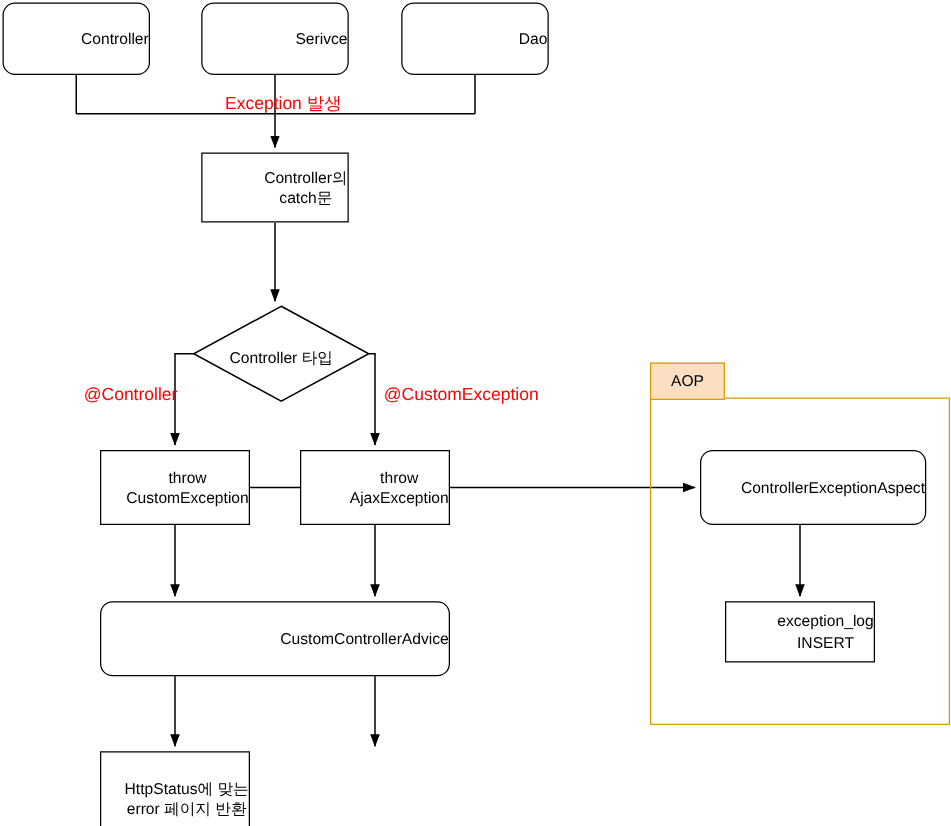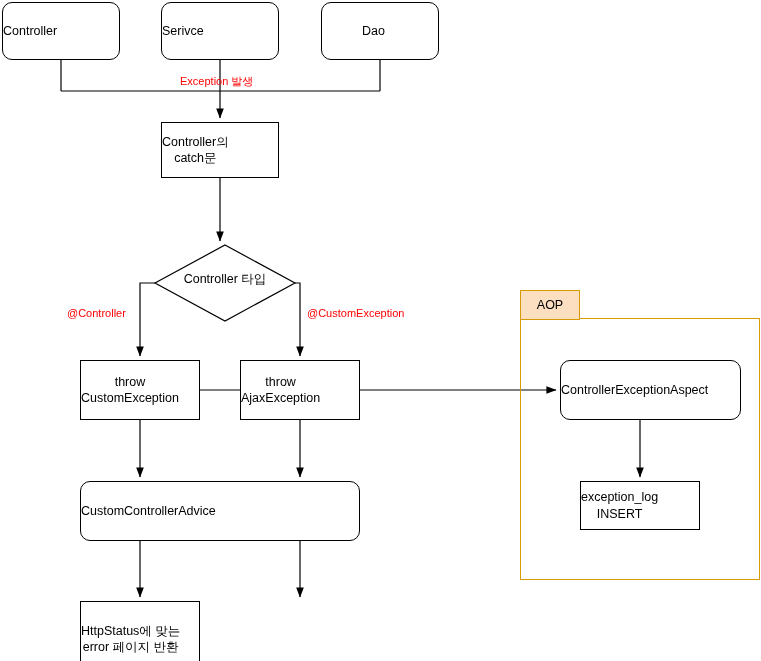--- a/index.html
+++ b/index.html
@@ -24,43 +24,43 @@
     width: 761px;
     height: 661px;
   }
   .node {
     position: absolute;
     box-sizing: border-box;
     background: #ffffff;
     border: 1px solid #000000;
     display: flex;
     align-items: center;
-    justify-content: flex-start;
+    justify-content: flex-end;
     text-align: center;
     font-size: 12.5px;
     color: #000000;
     line-height: 1.32;
     white-space: pre-line;
     z-index: 3;
   }
   .node.rounded { border-radius: 10px; }
   .diamond-label {
     position: absolute;
     display: flex;
-    align-items: flex-start;
+    align-items: flex-end;
     justify-content: center;
     text-align: center;
     font-size: 12.5px;
     color: #000000;
     z-index: 3;
     pointer-events: none;
   }
   .edge-label {
     position: absolute;
-    font-size: 11px;
+    font-size: 14px;
     color: #ff0000;
     white-space: nowrap;
     z-index: 4;
   }
   .group-box {
     position: absolute;
     box-sizing: border-box;
     border: 1.6px solid #d79b00;
     background: transparent;
     z-index: 1;

